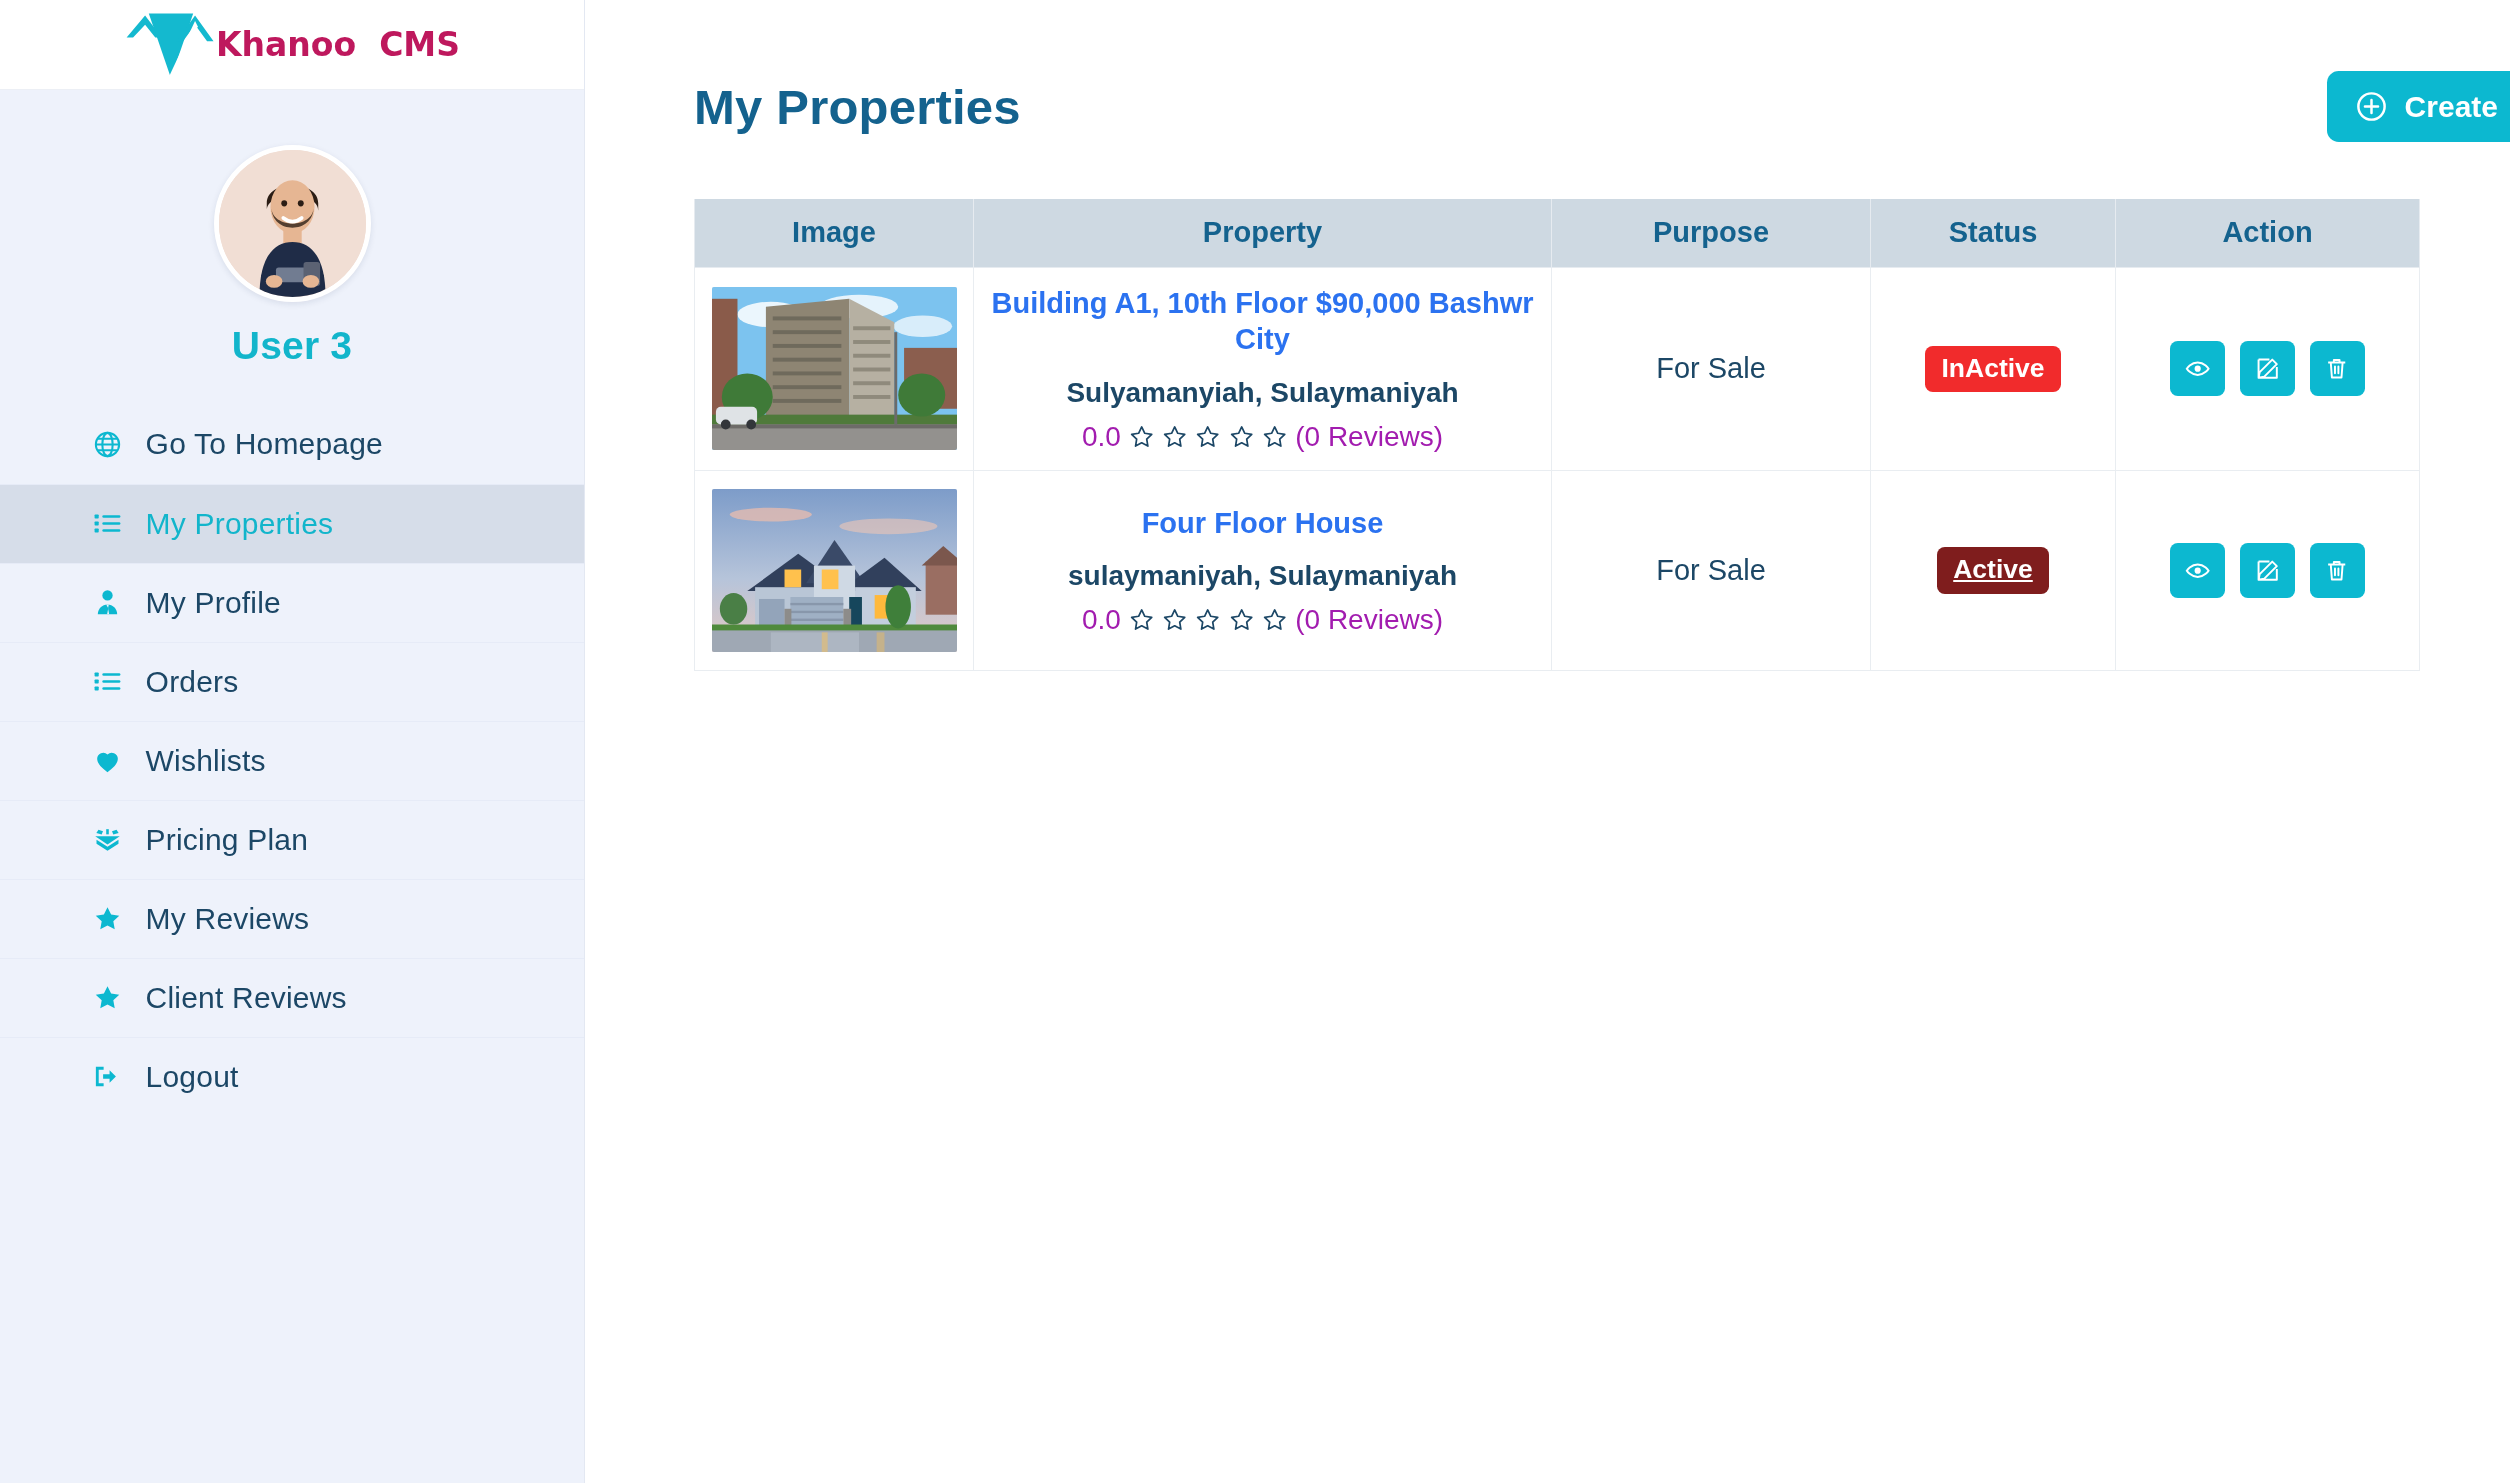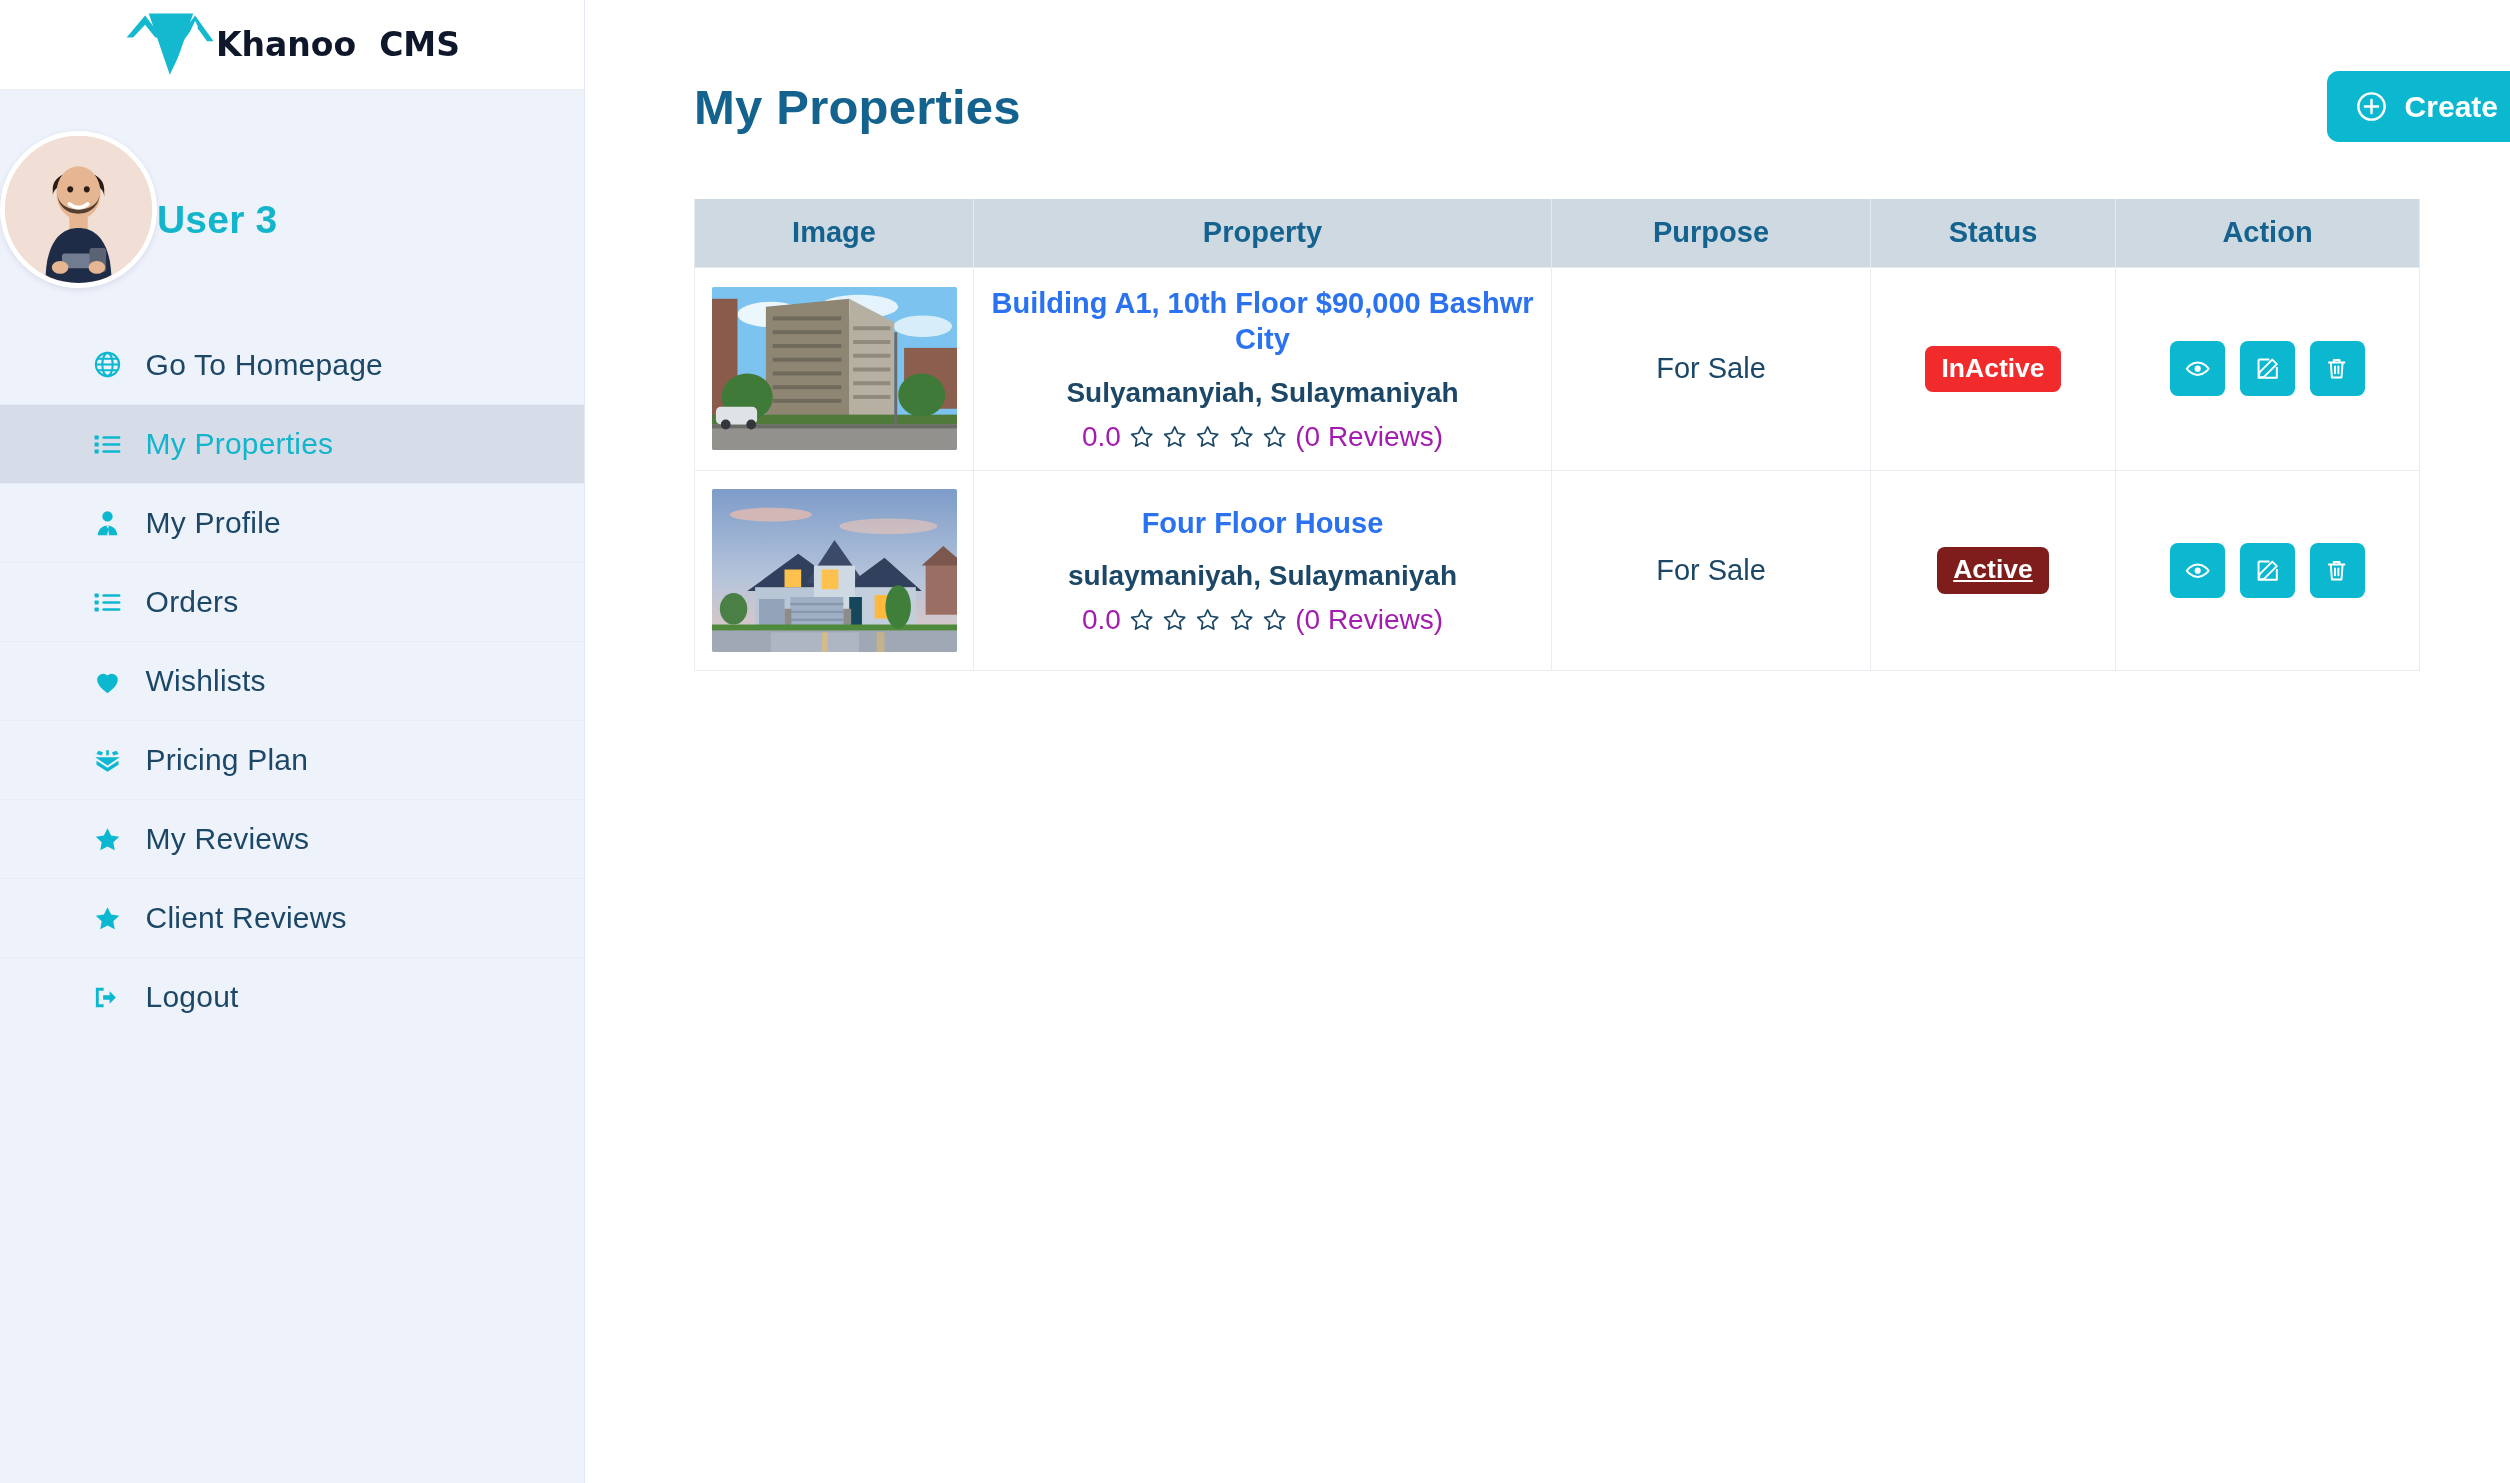--- a/index.html
+++ b/index.html
@@ -30,31 +30,31 @@
     align-items: center;
     justify-content: center;
     gap: 3.9px;
     border-bottom: 1px solid #eceff5;
   }
   .brand-mark { width: 94px; height: 74px; display:block; }
   .brand-text {
     font-family: "DejaVu Sans", sans-serif;
     font-weight: bold;
     font-size: 33px;
-    color: #0f172a;
+    color: #be185d;
     letter-spacing: 0px;
     margin-left: -5.9px;
     white-space: pre;
   }
 
   .profile {
-    padding-top: 41px;
+    padding-top: 55px;
     padding-bottom: 21.6px;
     display: flex;
-    flex-direction: row;
+    flex-direction: column;
     align-items: center;
   }
   .avatar {
     width: 157px; height: 157px;
     border-radius: 50%;
     border: 5.9px solid #ffffff;
     box-shadow: 0 2px 5.9px rgba(20,40,80,.10);
     overflow: hidden;
     background: #f0ddd4;
     position: relative;

